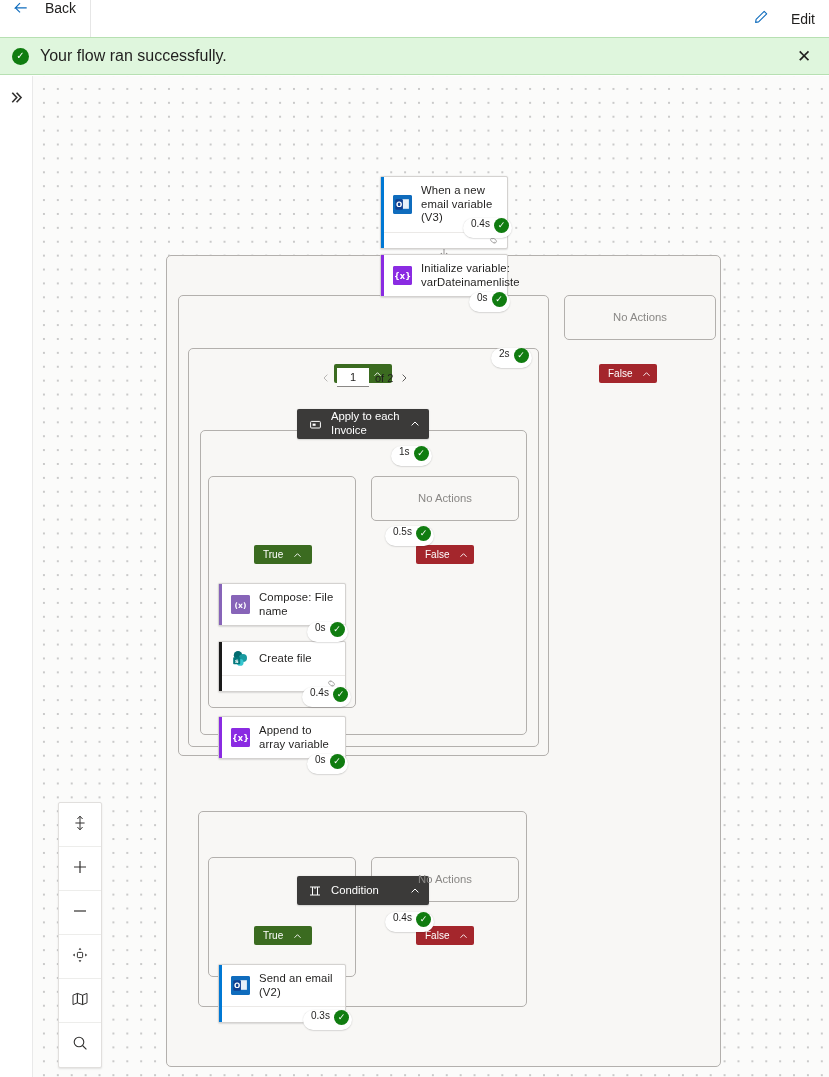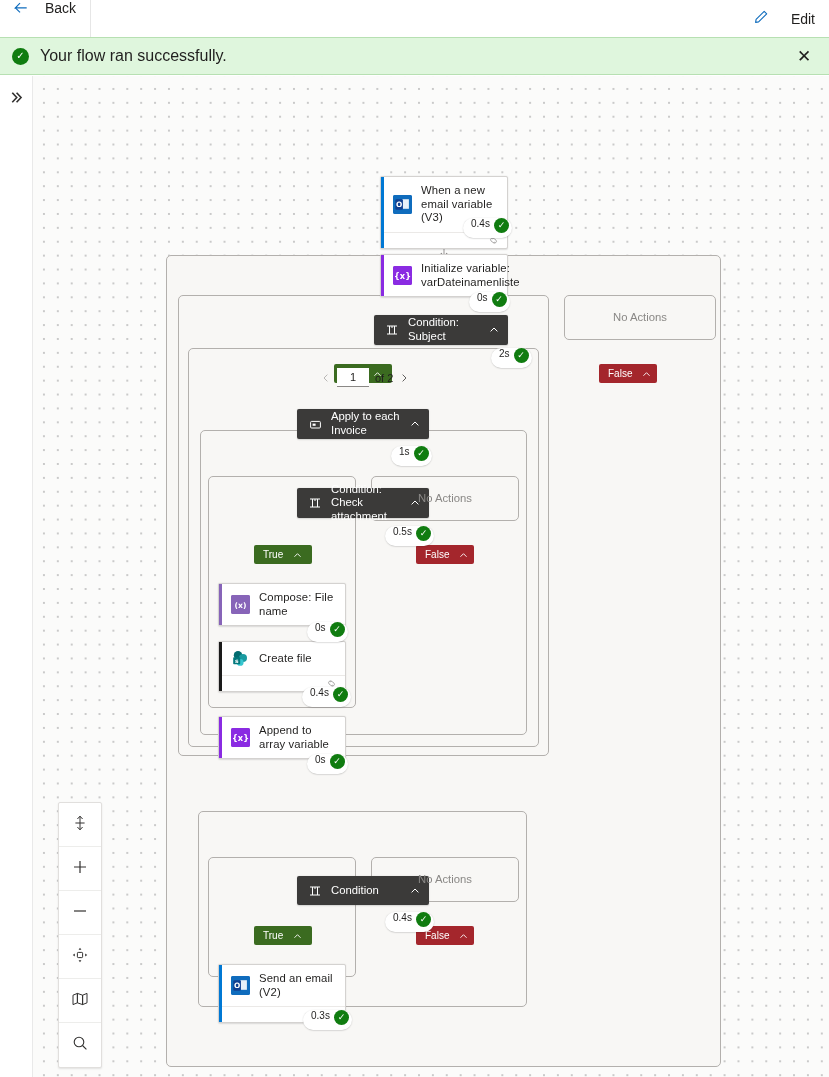--- a/index.html
+++ b/index.html
@@ -328,33 +328,20 @@
             </svg>
         </span>
         <span class="node-label">Initialize variable: varDateinamenliste</span>
       </div>
     </div>
     <div class="status-pill" style="left:436px; top:168px;">
       <span class="dur">0s</span>
       <span class="chk">✓</span>
     </div>
 
-    <div class="darkhead" style="left:341px; top:239px; width:134px; height:30px;">
-      <span class="dh-ic">
-        <svg width="14" height="14" viewBox="0 0 14 14">
-            <path d="M2 3h10M2 11h10M4.5 3v8M9.5 3v8M7 3v2" stroke="#fff" stroke-width="1" fill="none"></path>
-          </svg>
-      </span>
-      <span class="dh-label">Condition: Subject</span>
-      <span class="dh-chev">
-        <svg width="10" height="10" viewBox="0 0 10 10">
-            <path d="M1.6 6.4 5 3 8.4 6.4" fill="none" stroke="#fff" stroke-width="1"></path>
-          </svg>
-      </span>
-    </div>
     <div class="status-pill" style="left:458px; top:224px;">
       <span class="dur">2s</span>
       <span class="chk">✓</span>
     </div>
 
     <div class="branch-pill true" style="left:301px; top:288px; width:58px;">
       <span class="bp-label">True</span>
       <span>
         <svg width="9" height="9" viewBox="0 0 10 10">
             <path d="M1.6 6.4 5 3 8.4 6.4" fill="none" stroke="#fff" stroke-width="1"></path>
@@ -398,33 +385,20 @@
       </span>
       <input class="pg-input" readonly="" value="1" style="">
       <span class="pg-of">of 2</span>
       <span class="pg-chev">
         <svg width="10" height="10" viewBox="0 0 10 10">
             <path d="M3.6 1.6 7 5 3.6 8.4" fill="none" stroke="#605e5c" stroke-width="1"></path>
           </svg>
       </span>
     </div>
 
-    <div class="darkhead" style="left:264px; top:412px; width:132px; height:30px;">
-      <span class="dh-ic">
-        <svg width="14" height="14" viewBox="0 0 14 14">
-            <path d="M2 3h10M2 11h10M4.5 3v8M9.5 3v8M7 3v2" stroke="#fff" stroke-width="1" fill="none"></path>
-          </svg>
-      </span>
-      <span class="dh-label">Condition: Check attachment</span>
-      <span class="dh-chev">
-        <svg width="10" height="10" viewBox="0 0 10 10">
-            <path d="M1.6 6.4 5 3 8.4 6.4" fill="none" stroke="#fff" stroke-width="1"></path>
-          </svg>
-      </span>
-    </div>
     <div class="status-pill" style="left:352px; top:402px;">
       <span class="dur">0.5s</span>
       <span class="chk">✓</span>
     </div>
 
     <div class="branch-pill true" style="left:221px; top:469px; width:58px;">
       <span class="bp-label">True</span>
       <span>
         <svg width="9" height="9" viewBox="0 0 10 10">
             <path d="M1.6 6.4 5 3 8.4 6.4" fill="none" stroke="#fff" stroke-width="1"></path>

